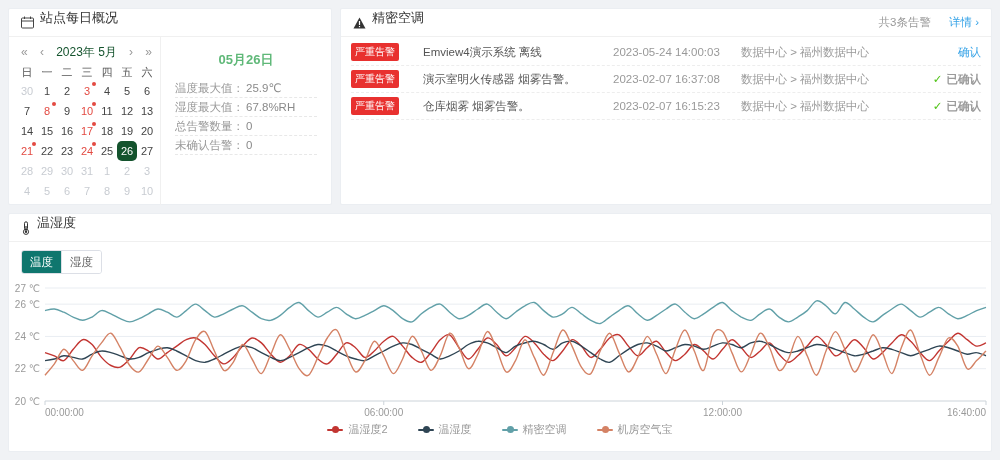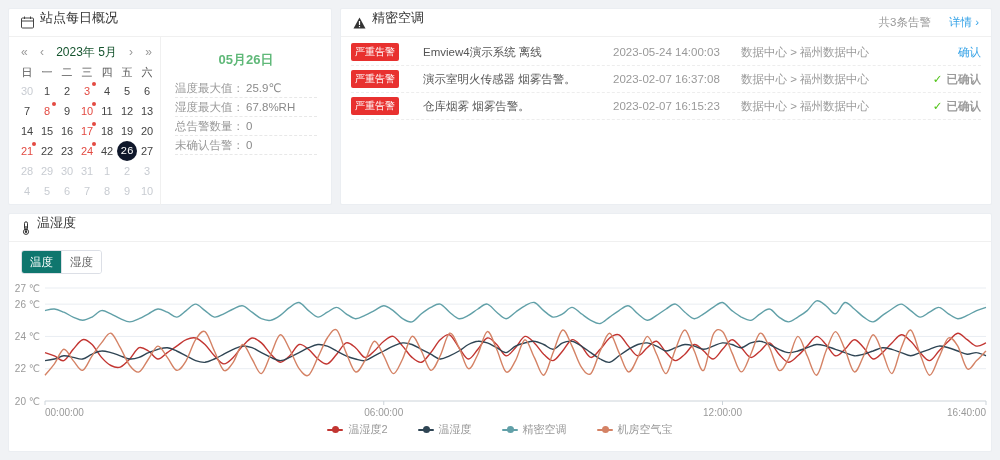--- a/index.html
+++ b/index.html
@@ -18,21 +18,21 @@
   .ov-body { display:flex; height:168px; }
   .cal { width:152px; border-right:1px solid #f0f0f0; padding:4px 0 0 8px; }
   .cal-nav { display:flex; align-items:center; justify-content:space-between; padding:2px 8px 2px 4px; height:22px; }
   .cal-nav span { color:#999; cursor:pointer; font-size:12px; }
   .cal-nav .cal-title { color:#14532d; font-size:12px; }
   .cal-row, .cal-grid { display:grid; grid-template-columns:repeat(7,20px); }
   .cal-wd { height:18px; line-height:18px; text-align:center; color:#555; font-size:11px; }
   .cal-cell { position:relative; height:20px; line-height:20px; text-align:center; font-size:11px; color:#444; cursor:pointer; }
   .cal-cell.t-m { color:#c8ccd2; }
   .cal-cell.t-a { color:#e34a42; }
-  .cal-cell.t-s { background:#0f172a; color:#fff; border-radius:10px;font-family:Liberation Mono, monospace; }
+  .cal-cell.t-s { background:#14532d; color:#fff; border-radius:5px; }
   .cal-cell .dot { position:absolute; top:1px; right:1px; width:4px; height:4px; border-radius:50%; background:#e34a42; }
   .summary { flex:1; padding:14px 14px 0 14px; }
   .sum-date { text-align:center; color:#5fb878; font-weight:bold; font-size:13px; margin-bottom:10px; }
   .sum-item { display:flex; align-items:center; height:19px; border-bottom:1px dashed #e8e8e8; color:#999; font-size:11.5px; }
   .sum-value { color:#8a8a8a; margin-left:2px; }
 
   
   #alerts { left:340px; top:8px; width:652px; height:197px; }
   .al-header-right { margin-left:auto; display:flex; align-items:center; }
   .al-count { color:#999; font-size:11.5px; }
@@ -111,21 +111,21 @@
           <div class="cal-cell t-n">15</div>
           <div class="cal-cell t-n">16</div>
           <div class="cal-cell t-a">17<i class="dot"></i></div>
           <div class="cal-cell t-n">18</div>
           <div class="cal-cell t-n">19</div>
           <div class="cal-cell t-n">20</div>
           <div class="cal-cell t-a">21<i class="dot"></i></div>
           <div class="cal-cell t-n">22</div>
           <div class="cal-cell t-n">23</div>
           <div class="cal-cell t-a">24<i class="dot"></i></div>
-          <div class="cal-cell t-n">42</div>
+          <div class="cal-cell t-n">25</div>
           <div class="cal-cell t-s">26</div>
           <div class="cal-cell t-n">27</div>
           <div class="cal-cell t-m">28</div>
           <div class="cal-cell t-m">29</div>
           <div class="cal-cell t-m">30</div>
           <div class="cal-cell t-m">31</div>
           <div class="cal-cell t-m">1</div>
           <div class="cal-cell t-m">2</div>
           <div class="cal-cell t-m">3</div>
           <div class="cal-cell t-m">4</div>

